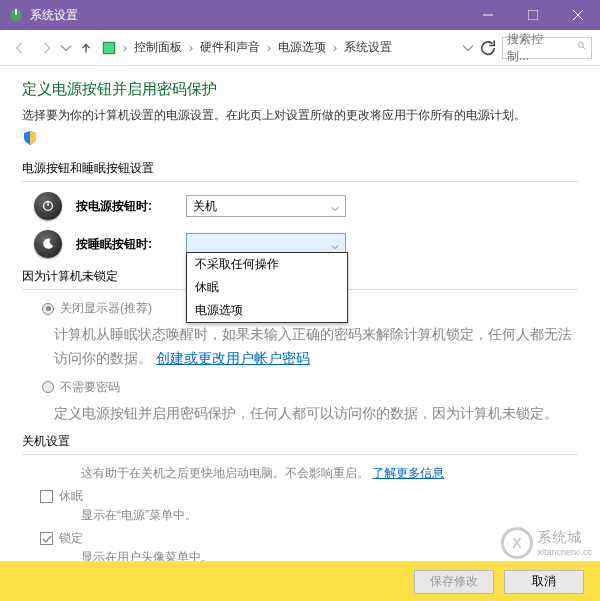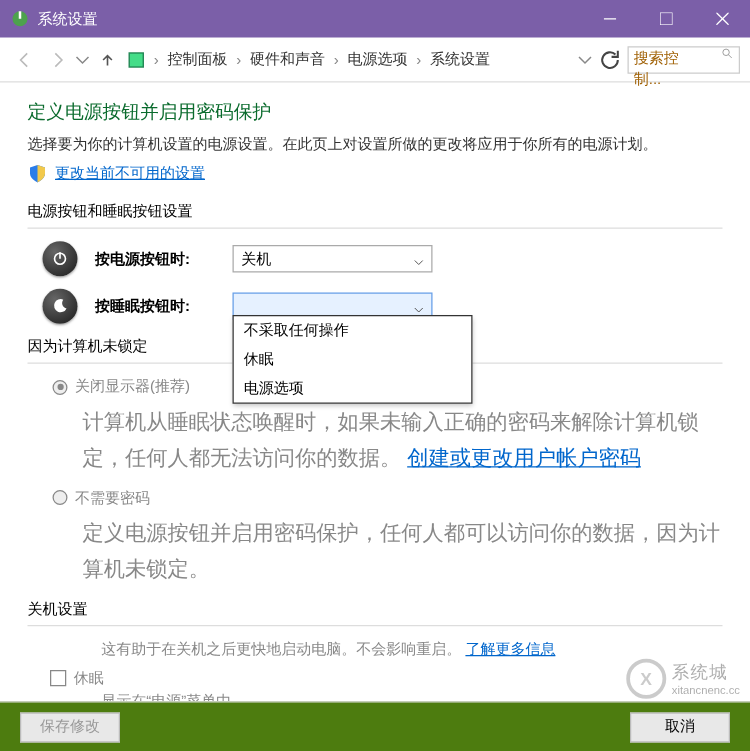--- a/index.html
+++ b/index.html
@@ -52,21 +52,21 @@
   .chev { width:12px;height:24px;display:flex;align-items:center;justify-content:center;color:#888;}
   .bc-icon {
     width:18px;height:18px;display:inline-flex;align-items:center;justify-content:center;
   }
   .crumb { padding: 0 2px; }
   .crumb-sep { color:#888; padding:0 3px;}
   .tb-right { margin-left:auto; display:flex; align-items:center; gap:4px;}
   .refresh { width:20px;height:20px;display:flex;align-items:center;justify-content:center;color:#444;}
   .searchbox {
     width: 90px; height: 22px; border:1px solid #ccc;
-    display:flex;align-items:flex-start;padding:0 4px;color:#a16207;gap:27px;
+    display:flex;align-items:center;padding:0 4px;color:#737373;gap:27px;
   }
   .searchbox .sicon{margin-left:auto;width:14px;height:14px;}
   .content {
     padding: 14px 22px 16px 22px;
     position: relative;
     height: calc(601px - 30px - 36px - 40px);
     overflow: hidden;
   }
   h1 {
     font-size: 15px;
@@ -101,58 +101,58 @@
     position: relative;
   }
   .combo.open { border-color:#6aa0e8; background:#e6f1ff;}
   .combo .caret {
     margin-left:auto; width:8px;height:8px;
   }
   .dropdown-list {
     position:absolute;
     left:204px;
     top:244px;
-    width:192px;
+    width:162px;
     border:1px solid #333;
     background:#fff;
     z-index:50;
     box-shadow:0 2px 4px rgba(0,0,0,.25);
   }
   .dropdown-list .item{
     padding:3px 8px;
     font-size:12px;
   }
   .radiogrp { margin-left: 20px;}
   .radiorow { display:flex;align-items:center;gap:6px;margin:6px 0;}
   .radio {
     width:12px;height:12px;border:1px solid #888;border-radius:50%;
     display:flex;align-items:center;justify-content:center;
     background:#eee;
   }
   .radio.selected::after{
     content:'';width:5px;height:5px;border-radius:50%;background:#888;
   }
   .radiolabel.dim,.desc.dim{ color:#888;}
-  .desc { margin-left:24px; font-size:17px; line-height:1.7; margin-bottom:8px;}
+  .desc { margin-left:12px; font-size:14px; line-height:1.7; margin-bottom:8px;}
   .desc .link{color:#0066cc;}
   .chkrow{display:flex;align-items:center;gap:6px;margin:6px 0 2px 18px;}
   .chk{
     width:13px;height:13px;border:1px solid #888;background:#fff;
     display:flex;align-items:center;justify-content:center;
   }
   .chk.checked svg{width:10px;height:10px;}
   .chklabel.dim{color:#888;}
   .chkdesc{margin-left:59px;font-size:12px;color:#333;margin-bottom:6px;}
   .chkdesc.dim{color:#888;}
   .buttonbar{
     position:absolute;bottom:0;left:0;right:0;
     height:40px;
-    background:#4d7c0f;
+    background:#fde047;
     border-top:1px solid #ddd;
-    display:flex;align-items:center;justify-content:space-between;
+    display:flex;align-items:center;justify-content:flex-end;
     padding:0 16px;gap:10px;
   }
   .btn{
     min-width:80px;height:24px;
     border:1px solid #bbb;background:#e8e8e8;
     display:flex;align-items:center;justify-content:center;
     font-size:12px;
   }
   .btn.disabled{color:#999;}
   .watermark{
@@ -256,21 +256,20 @@
 <div class="content">
   <h1>定义电源按钮并启用密码保护</h1>
   <div class="subline">选择要为你的计算机设置的电源设置。在此页上对设置所做的更改将应用于你所有的电源计划。</div>
   <div class="linkrow">
     <span class="shield">
       <svg viewBox="0 0 16 16">
           <path d="M8 1 L14 3 V8 C14 12 8 15 8 15 C8 15 2 12 2 8 V3 Z" fill="#2b7de9"></path>
           <path d="M8 1 L14 3 V8 C14 12 8 15 8 15 Z" fill="#f2c94c"></path>
         </svg>
     </span>
-    <span class="link">更改当前不可用的设置</span>
   </div>
 
   <div class="section-head">电源按钮和睡眠按钮设置</div>
   <hr class="hr">
 
   <div class="optrow">
     <div class="opticon">
       <svg width="14" height="14" viewBox="0 0 16 16">
           <circle cx="8" cy="8" r="5" fill="none" stroke="#fff" stroke-width="1.5"></circle>
           <line x1="8" y1="2" x2="8" y2="8" stroke="#fff" stroke-width="1.5"></line>

